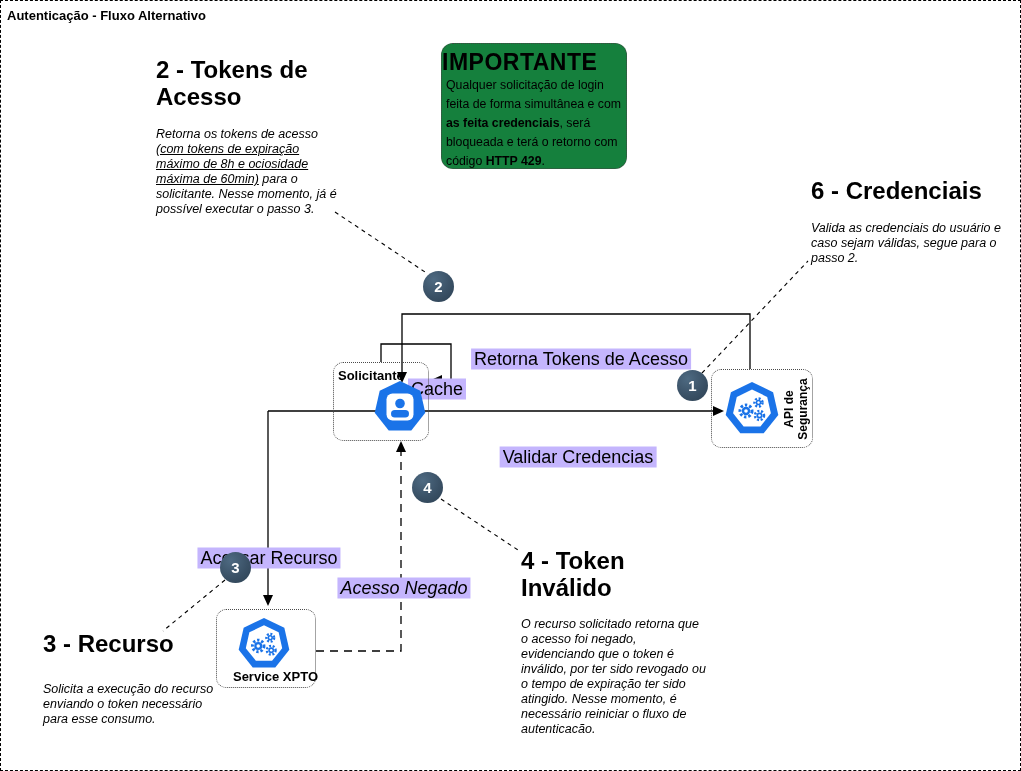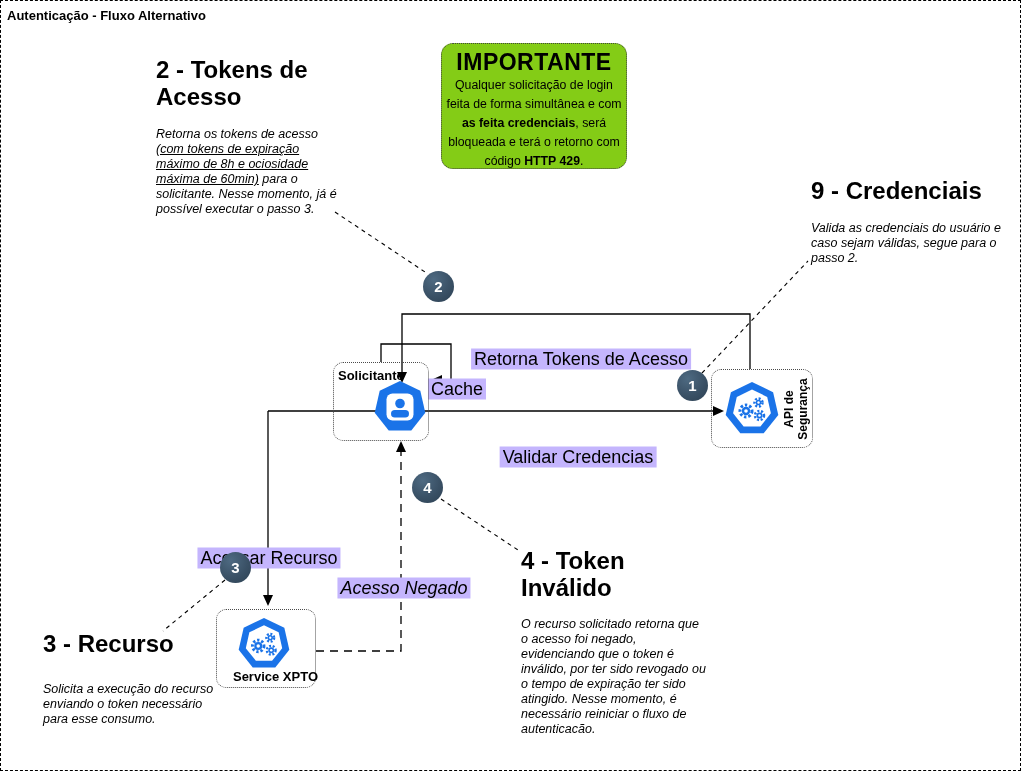--- a/index.html
+++ b/index.html
@@ -11,21 +11,21 @@
   }
   #connector-layer { position: absolute; left: 0; top: 0; z-index: 1; pointer-events: none; }
   .abs { position: absolute; }
   .pre { white-space: pre-line; }
 
   .page-title { left: 6px; top: 7px; font-size: 13px; font-weight: bold; z-index: 3; }
 
   .note-box {
     left: 440px; top: 42px; width: 186px; height: 126px;
     border: 1.5px dotted #444; border-radius: 12px; z-index: 2;
-    text-align: center; background: #84cc16;
+    text-align: left; background: #15803d;
   }
   .note-title { font-size: 23px; font-weight: bold; margin-top: 5px; letter-spacing: 0.5px; }
   .note-body { font-size: 12.3px; line-height: 19px; padding: 0 4px; }
 
   .step-heading { font-size: 24px; font-weight: bold; line-height: 27px; z-index: 2; }
   .step-body { font-size: 12.5px; line-height: 15px; z-index: 2; font-style: italic; }
 
   .h-step2 { left: 155px; top: 55px; }
   .b-step2 { left: 155px; top: 126px; }
   .h-step1 { left: 810px; top: 176px; }
@@ -53,21 +53,21 @@
   .node-icon { z-index: 3; }
   .icon-solicitante { left: 373px; top: 380px; }
   .icon-api { left: 724px; top: 381px; }
   .icon-service { left: 237px; top: 617px; }
 
   .edge-label {
     font-size: 18px; background: #c4b5fd; padding: 0 3px; z-index: 2;
     transform: translate(-50%,-50%); white-space: nowrap; margin-top: 46px;
   }
   .el-retorna { left: 580px; top: 312px; }
-  .el-cache   { left: 456px; top: 342px; }
+  .el-cache   { left: 436px; top: 342px; }
   .el-validar { left: 577px; top: 410px; }
   .el-acessar { left: 268px; top: 511px; }
   .el-negado  { left: 403px; top: 541px; font-style: italic; }
 
   .badge {
     width: 31px; height: 31px; border-radius: 50%; z-index: 5;
     background: radial-gradient(circle at 35% 28%, #4e6a82 0%, #3a5166 55%, #2c4052 100%);
     color: #fff; font-weight: bold; font-size: 15px;
     display: flex; align-items: center; justify-content: center;
   }
@@ -117,21 +117,21 @@
 
   <div class="abs step-heading pre h-step2">2 - Tokens de
 Acesso</div>
   <div class="abs step-body pre b-step2"><span>Retorna os tokens de acesso
 </span><u>(com tokens de expiração
 máximo de 8h e ociosidade
 máxima de 60min)</u><span> para o
 solicitante. Nesse momento, já é
 possível executar o passo 3.</span></div>
 
-  <div class="abs step-heading pre h-step1">9 - Credenciais</div>
+  <div class="abs step-heading pre h-step1">6 - Credenciais</div>
   <div class="abs step-body pre b-step1">Valida as credenciais do usuário e
 caso sejam válidas, segue para o
 passo 2.</div>
 
   <div class="abs step-heading pre h-step3">3 - Recurso</div>
   <div class="abs step-body pre b-step3">Solicita a execução do recurso
 enviando o token necessário
 para esse consumo.</div>
 
   <div class="abs step-heading pre h-step4">4 - Token

